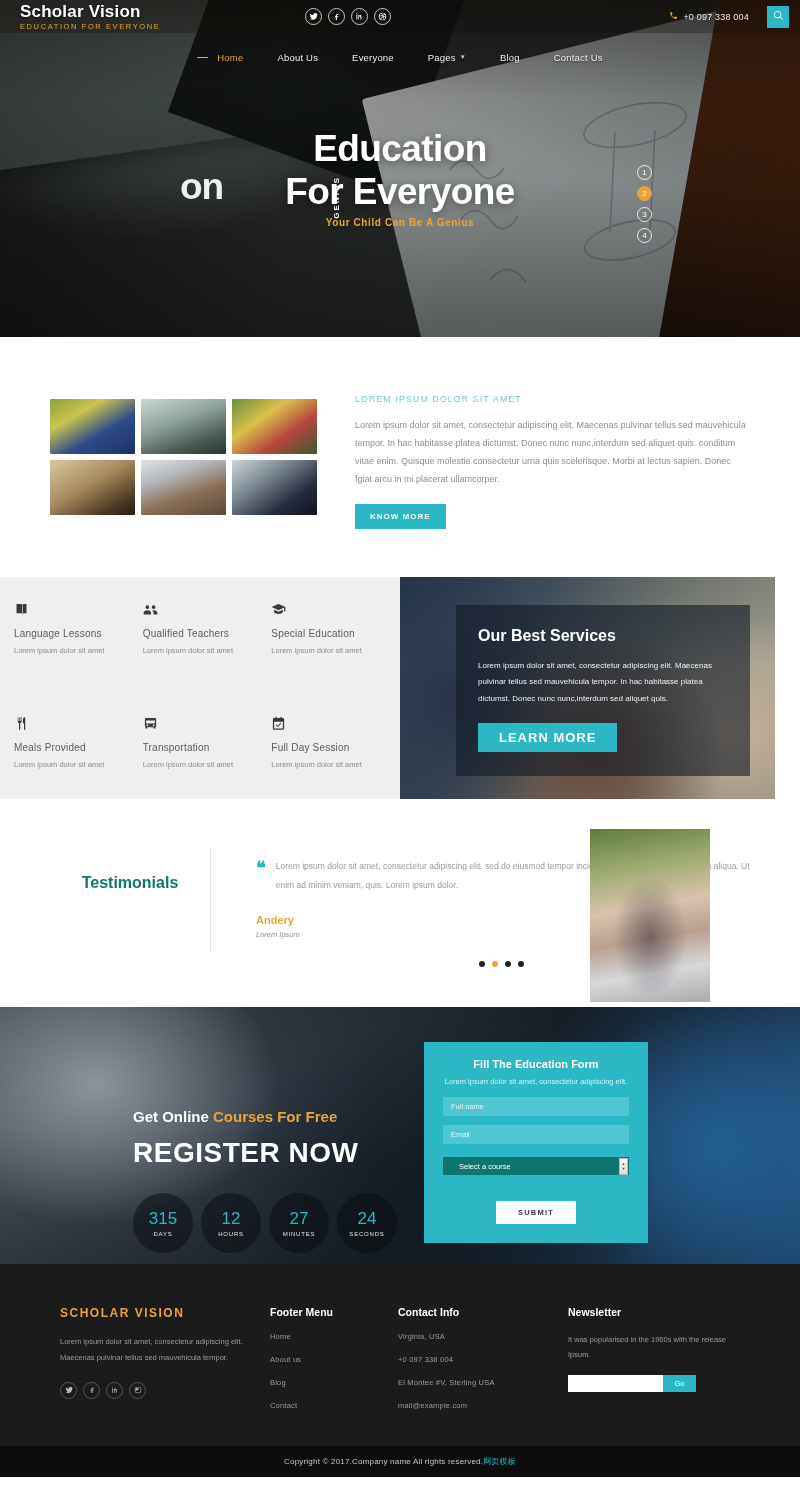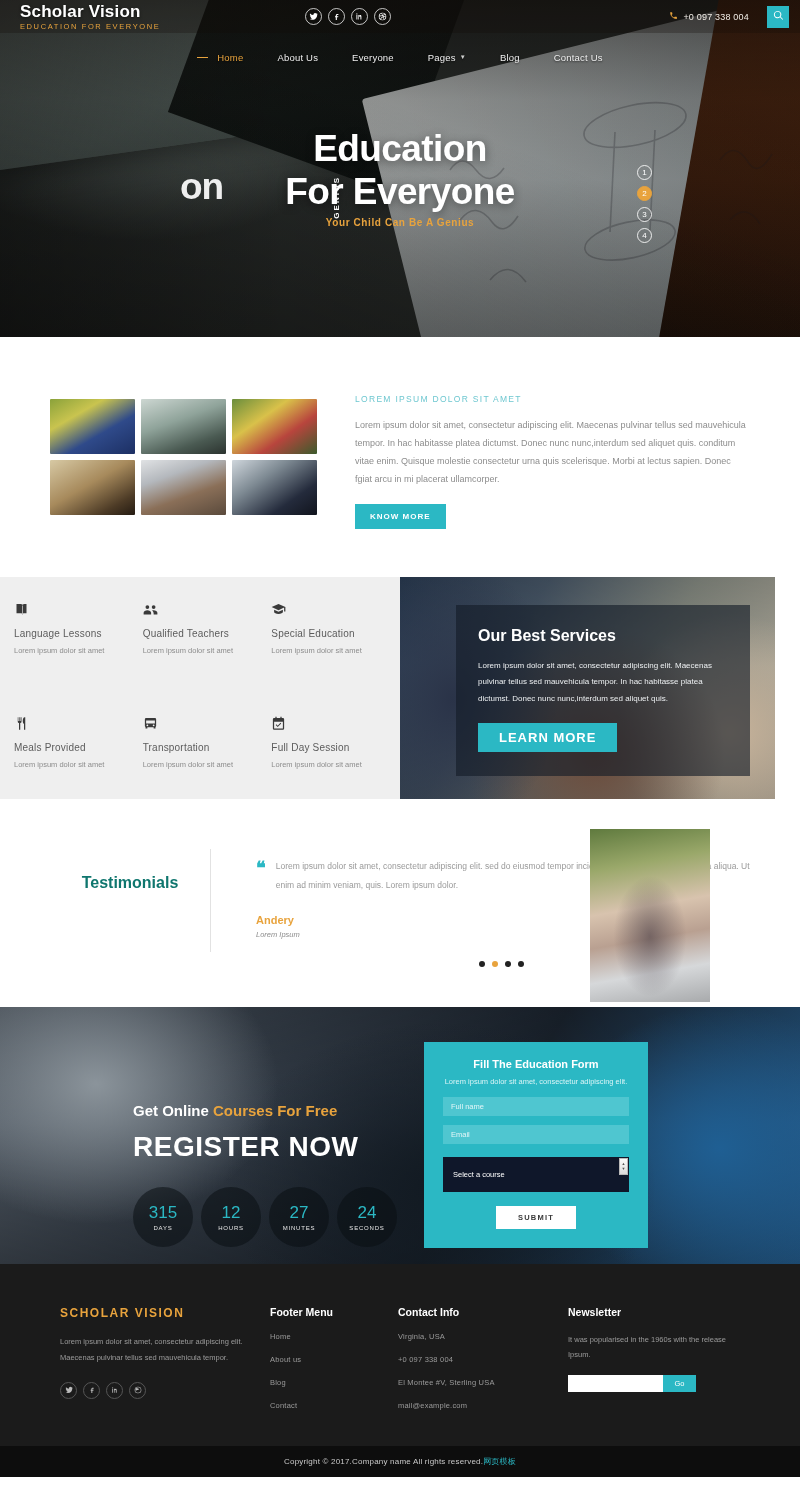--- a/index.html
+++ b/index.html
@@ -285,21 +285,21 @@
     background: linear-gradient(120deg,#5b6570 0%,#3a4450 30%,#1d2733 60%,#2b6ea8 100%);
   }
   .register::before {
     content: ""; position: absolute; inset: 0;
     background:
       radial-gradient(ellipse 260px 200px at 12% 30%, #8b949b 0%, rgba(139,148,155,0) 70%),
       radial-gradient(ellipse 300px 230px at 55% 70%, #121a22 0%, rgba(18,26,34,0) 72%),
       radial-gradient(ellipse 230px 200px at 90% 55%, #1f5f93 0%, rgba(31,95,147,0) 72%),
       linear-gradient(180deg, rgba(0,0,0,.25) 0%, rgba(0,0,0,.10) 45%, rgba(0,0,0,.35) 100%);
   }
-  .reg-left { position: absolute; left: 133px; top: 95px; z-index: 4; }
+  .reg-left { position: absolute; left: 133px; top: 101px; z-index: 4; }
   .reg-kicker { font-size: 15px; font-weight: bold; color: #fff; }
   .reg-kicker .gold { color: #e8a33d; }
   .reg-h2 {
     margin-top: 12px; font-size: 28px; font-weight: bold; color: #fff;
     letter-spacing: .5px;
   }
   .countdown { display: flex; gap: 8px; margin-top: 24px; }
   .cd {
     width: 60px; height: 60px; border-radius: 50%;
     background: rgba(10,14,18,.55);
@@ -315,35 +315,35 @@
   .rf-sub { text-align: center; font-size: 7.5px; line-height: 1.6; color: #d8f4f6; margin-top: 6px; }
   .rf-input {
     display: block; width: 100%; height: 19px; margin-top: 9px;
     background: #4fc6d0; border: none; outline: none;
     font-size: 7.5px; color: #ffffff; padding: 0 8px;
     font-family: "Liberation Sans", sans-serif;
   }
   .rf-input::placeholder { color: #e3f6f8; }
   .rf-select-wrap { position: relative; margin-top: 13px; }
   .rf-select {
-    display: block; width: 100%; height: 35px;
-    background: #0f172a; border: none; outline: none;
-    font-size: 7.5px; color: #ffffff; padding: 0 10px;
+    display: block; width: 100%; height: 18px;
+    background: #0f766e; border: none; outline: none;
+    font-size: 7.5px; color: #ffffff; padding: 0 16px;
     appearance: none; -webkit-appearance: none;
     font-family: "Liberation Sans", sans-serif;
   }
   .rf-spin {
     position: absolute; right: 1px; top: 1px; width: 9px; height: 17px;
     background: linear-gradient(180deg,#fafafa 0%,#dcdcdc 100%);
     border: 1px solid #b9b9b9;
     display: flex; flex-direction: column; align-items: center; justify-content: center;
     font-size: 4px; color: #555; line-height: 1.1;
   }
   .rf-submit {
-    display: block; margin: 14px auto 0 auto;
+    display: block; margin: 26px auto 0 auto;
     background: #ffffff; color: #3a3a3a; border: none;
     font-size: 7.5px; letter-spacing: 1.2px; font-weight: bold;
     padding: 7px 22px; cursor: pointer;
     font-family: "Liberation Sans", sans-serif;
   }
 
   
   .footer { background: #1b1b1b; padding: 42px 0 0 0; }
   .footer-inner {
     width: 680px; margin: 0 auto; display: flex;

